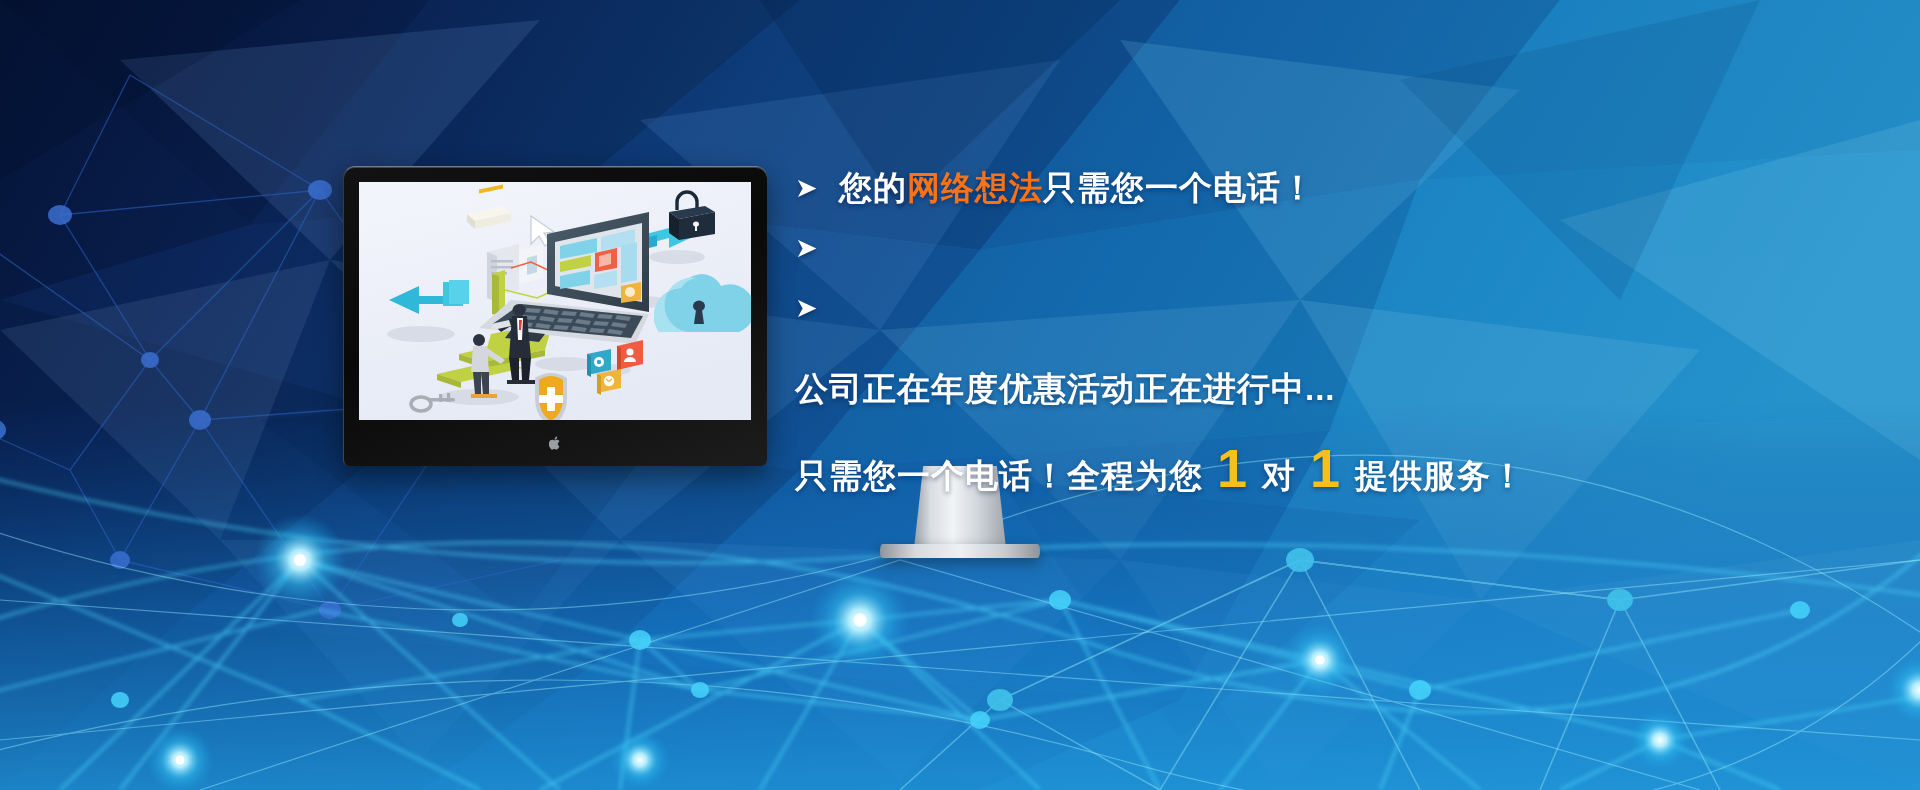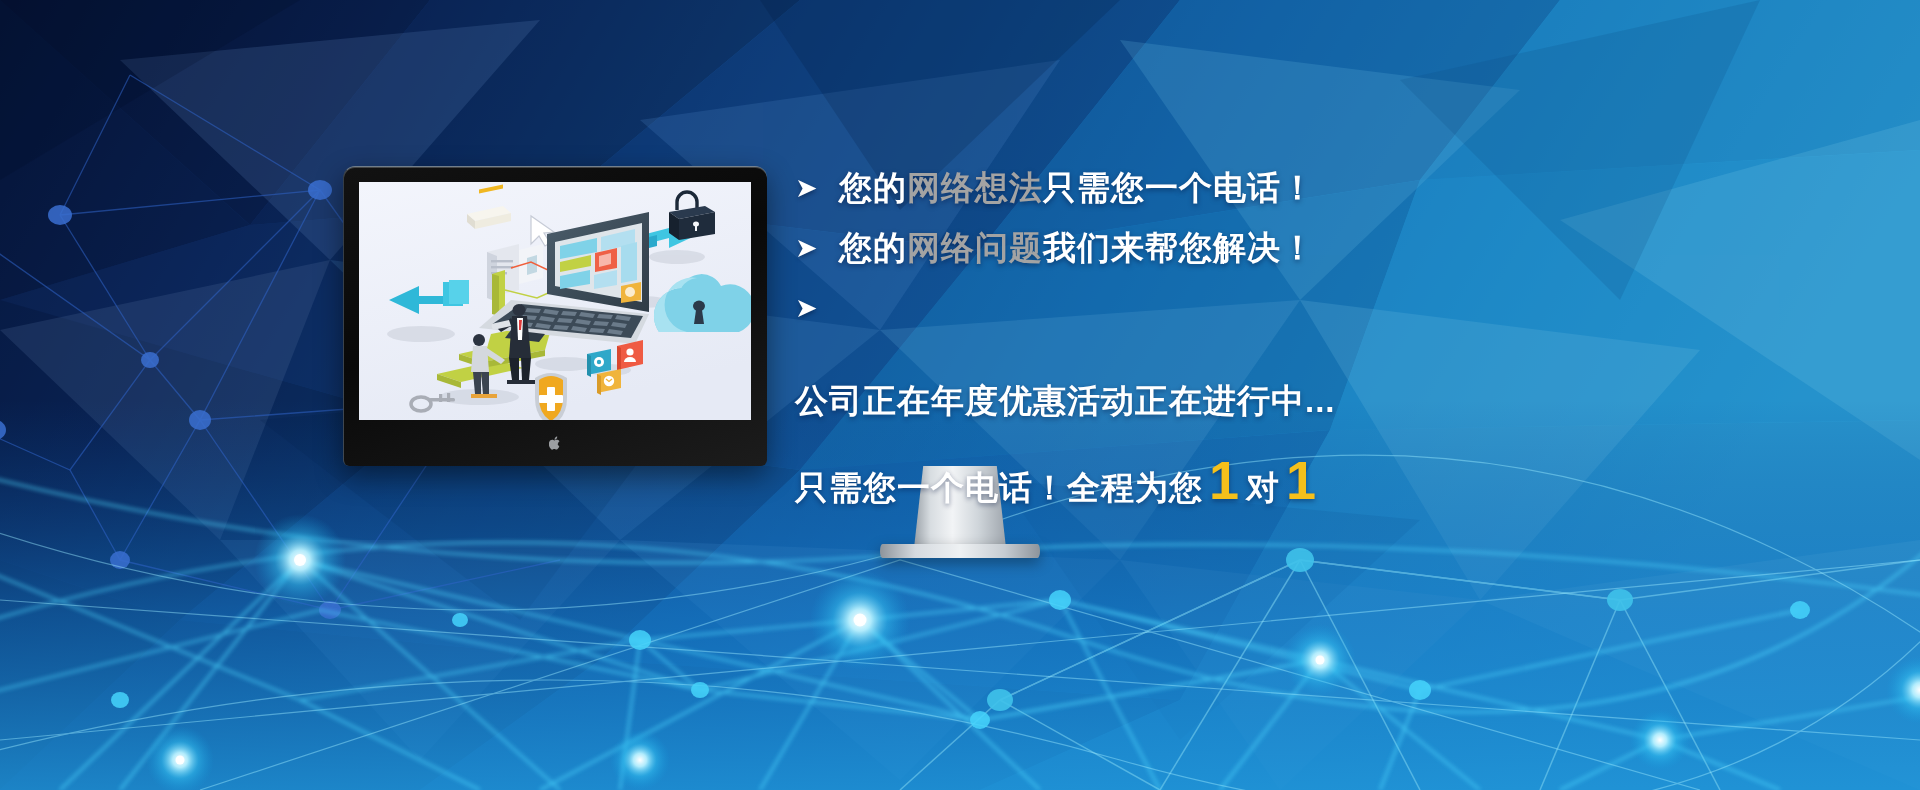--- a/index.html
+++ b/index.html
@@ -85,41 +85,42 @@
     text-shadow:0 2px 4px rgba(0,10,40,.45);
   }
   .bullet-text{
     font-size:33px;
     font-weight:bold;
     color:#ffffff;
     letter-spacing:1px;
     text-shadow:0 2px 5px rgba(0,18,60,.50);
     white-space:nowrap;
   }
-  .hl{color:#a3a3a3;}
+  .hl{color:#f97316;}
 
   .promo-line{
-    margin-top:41px;
+    margin-top:29px;
     font-size:33px;
     font-weight:bold;
     color:#ffffff;
     letter-spacing:1px;
     white-space:nowrap;
     text-shadow:0 2px 5px rgba(0,18,60,.45);
   }
   .cta-line{
     margin-top:32px;
     font-size:33px;
     font-weight:bold;
     color:#ffffff;
     letter-spacing:1px;
     white-space:nowrap;
     text-shadow:0 2px 5px rgba(0,18,60,.45);
     display:flex;
     align-items:baseline;
+    gap:8px;
   }
   .big-one{
     color:#f5c01b;
     font-size:54px;
     font-weight:bold;
     line-height:.9;
     padding:0 6px;
     font-family:"Liberation Sans","DejaVu Sans",sans-serif;
   }
 </style>
@@ -508,30 +509,30 @@
 
   <div class="copy">
 
     <div class="bullet-row">
       <span class="bullet-arrow">➤</span>
       <span class="bullet-text"><span>您的</span><span class="hl">网络想法</span><span>只需您一个电话！</span></span>
     </div>
 
     <div class="bullet-row">
       <span class="bullet-arrow">➤</span>
-      <span class="bullet-text"><span>您的</span><span class="hl">网络问题</span><span>我们来帮您解决！</span></span>
     </div>
 
     <div class="bullet-row">
       <span class="bullet-arrow">➤</span>
     </div>
 
     <div class="promo-line">公司正在年度优惠活动正在进行中...</div>
 
     <div class="cta-line">
       <span>只需您一个电话！全程为您</span>
       <span class="big-one">1</span>
       <span>对</span>
       <span class="big-one">1</span>
+      <span>提供服务！</span>
     </div>
   </div>
 
 </div>
 
 </body></html>

